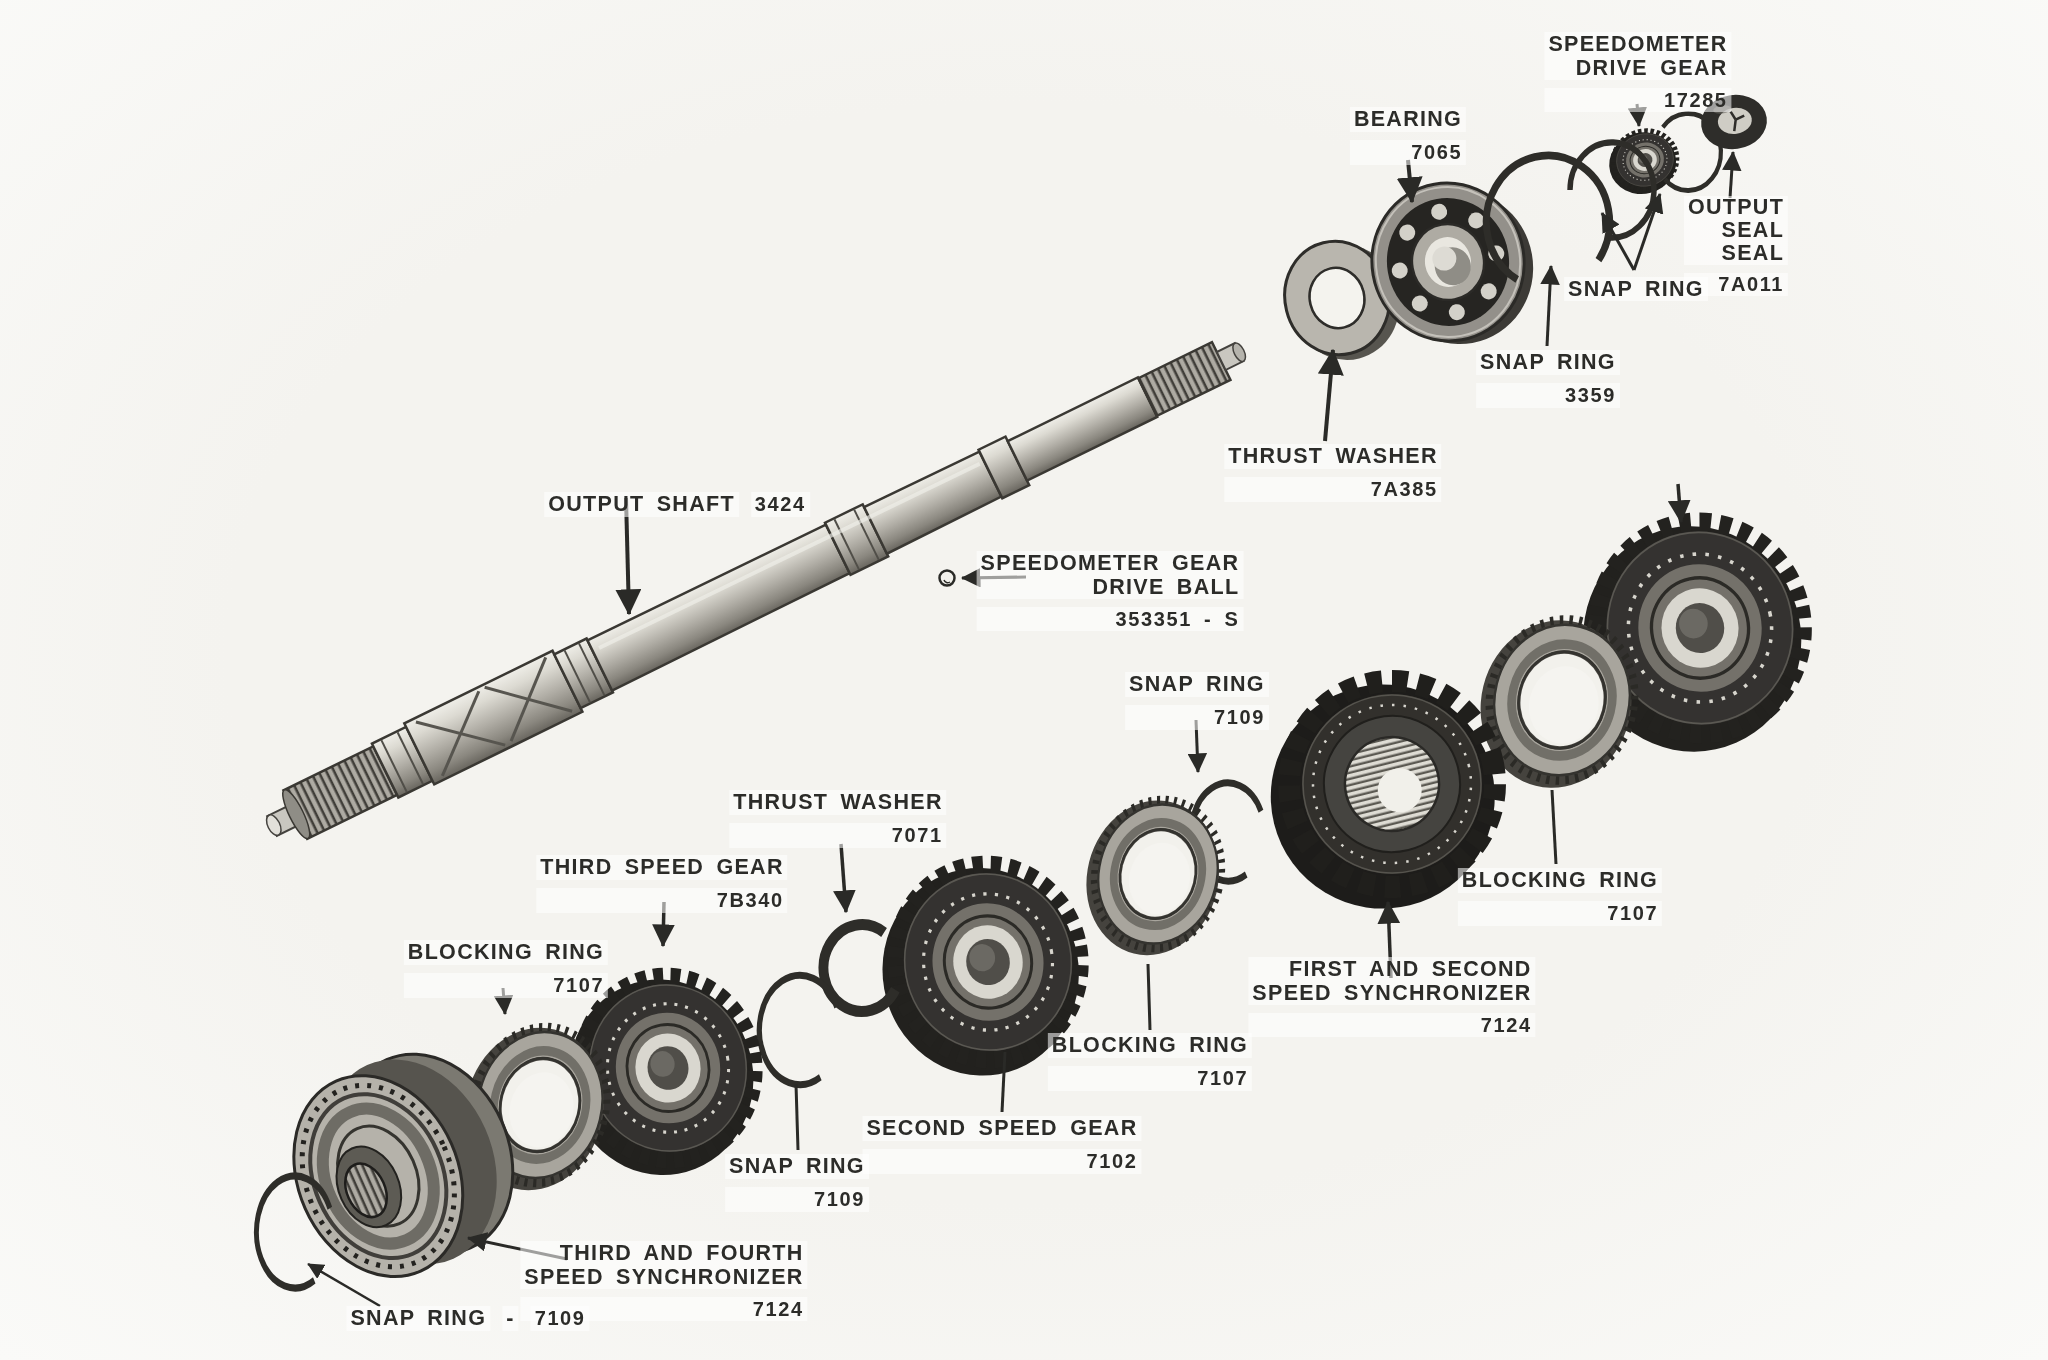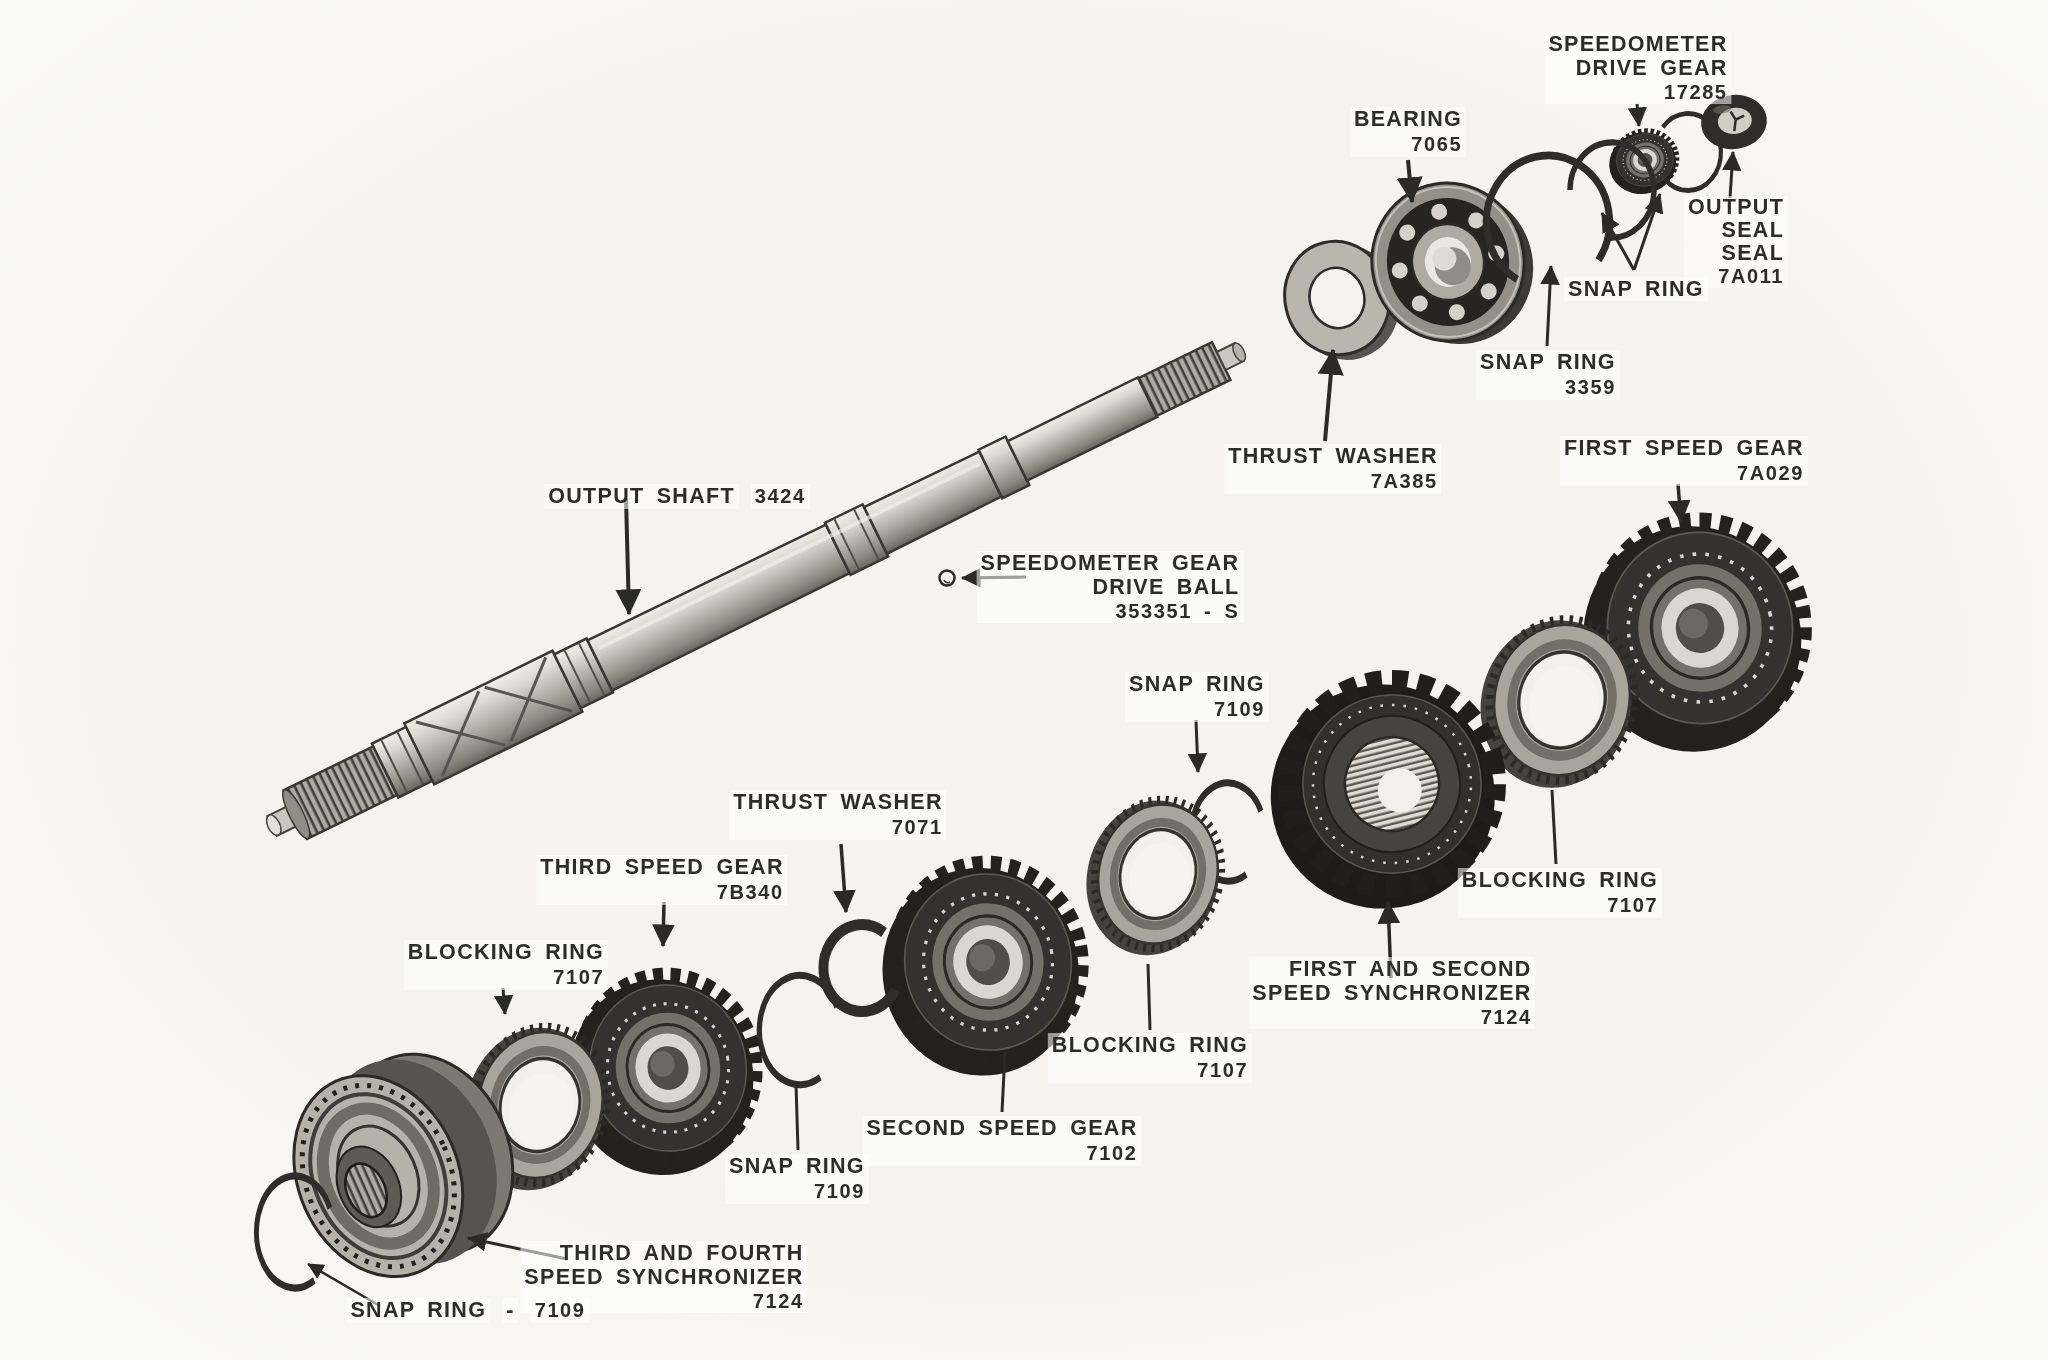--- a/index.html
+++ b/index.html
@@ -5,21 +5,21 @@
   html,body{margin:0;padding:0;background:#e9e8e5;}
   #page{position:relative;width:2048px;height:1360px;overflow:hidden;
         background:radial-gradient(ellipse at 50% 48%, #f4f3ef 55%, #fafaf8 100%);
         font-family:"Liberation Sans",sans-serif;}
   #art{position:absolute;left:0;top:0;width:100%;height:100%;}
   .lbl{position:absolute;transform:translateX(-50%);text-align:right;
        font-weight:700;font-size:21.5px;letter-spacing:1.3px;word-spacing:5px;
        color:#2c2c29;line-height:25px;white-space:nowrap;}
   .lbl span{background:rgba(255,255,255,0.55);padding:0 4px;}
   .lbl.stk span{display:block;}
-  .lbl .num{font-size:20px;letter-spacing:1.6px;}
+  .lbl .num{font-size:20px;letter-spacing:1.6px;margin-top:8px;}
   .lbl.inl{display:flex;align-items:baseline;gap:26px;}
   .lbl .row{display:flex;align-items:baseline;justify-content:center;gap:30px;background:none;padding:0;}
   .lbl .row span{background:rgba(255,255,255,0.55);}
 </style>
 </head>
 <body>
 
 <div id="page">
 
 <svg id="art" viewBox="0 0 2048 1360" xmlns="http://www.w3.org/2000/svg">
@@ -256,24 +256,20 @@
   <div class="lbl stk" style="left:1548px;top:350px;">
     <span>SNAP RING</span>
     <span class="num">3359</span>
   </div>
 
   <div class="lbl stk" style="left:1333px;top:444px;">
     <span>THRUST WASHER</span>
     <span class="num">7A385</span>
   </div>
 
-  <div class="lbl stk" style="left:1684px;top:436px;">
-    <span>FIRST SPEED GEAR</span>
-    <span class="num">7A029</span>
-  </div>
 
   <div class="lbl stk" style="left:1110px;top:551px;line-height:24px;">
     <span>SPEEDOMETER GEAR</span>
     <span>DRIVE BALL</span>
     <span class="num">353351 - S</span>
   </div>
 
   <div class="lbl stk" style="left:1197px;top:672px;">
     <span>SNAP RING</span>
     <span class="num">7109</span>

